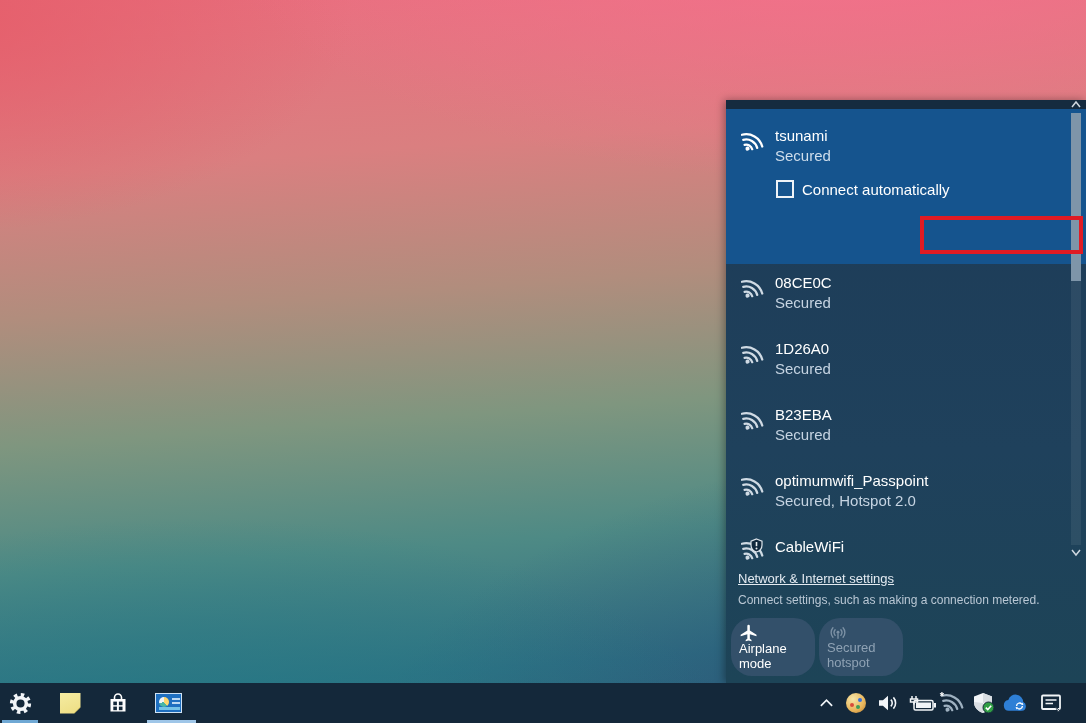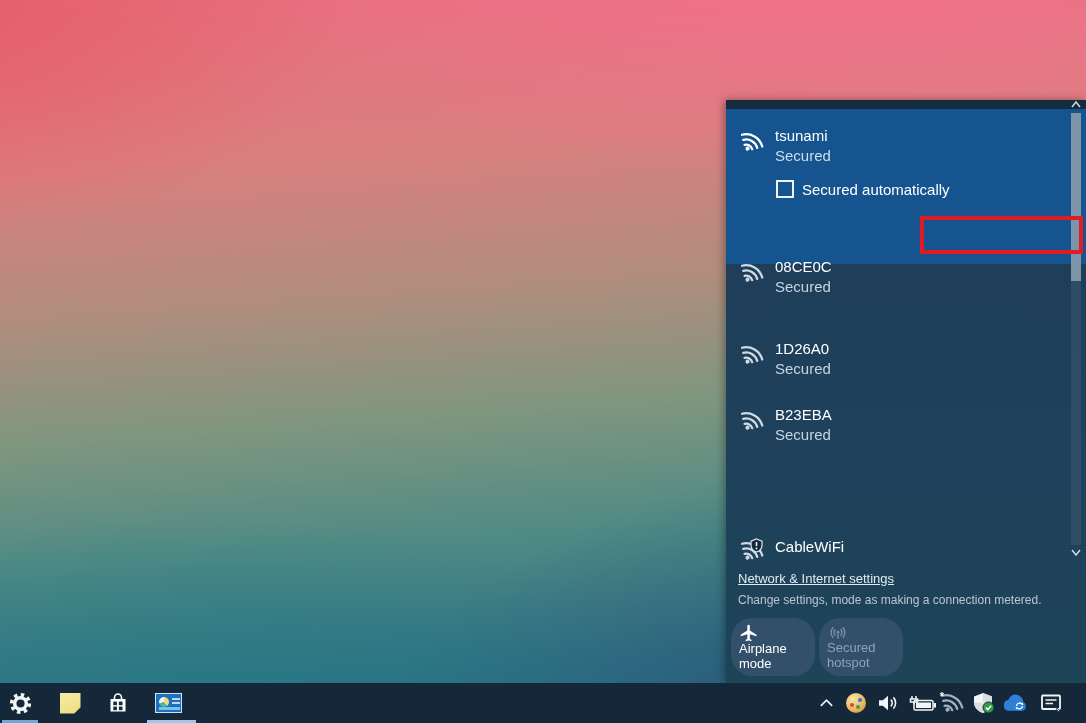--- a/index.html
+++ b/index.html
@@ -116,25 +116,25 @@
 
   <div class="selected-net">
     <span class="net-icon">
       <svg class="wifi-svg" viewBox="0 0 26 26" style="color:#fff">
           <use href="#sym-wifi"></use>
         </svg>
     </span>
     <div class="net-name">tsunami</div>
     <div class="net-status">Secured</div>
     <div class="checkbox"></div>
-    <div class="checkbox-label">Secured automatically</div>
+    <div class="checkbox-label">Connect automatically</div>
     <div class="annotation-rect"></div>
   </div>
 
-  <div class="net-row" style="top:152px">
+  <div class="net-row" style="top:168px">
     <span class="net-icon row-icon-dim">
       <svg class="wifi-svg" viewBox="0 0 26 26" style="color:#dfe8f0">
           <use href="#sym-wifi"></use>
         </svg>
     </span>
     <div class="net-name">08CE0C</div>
     <div class="net-status">Secured</div>
   </div>
 
   <div class="net-row" style="top:234px">
@@ -150,37 +150,46 @@
   <div class="net-row" style="top:300px">
     <span class="net-icon row-icon-dim">
       <svg class="wifi-svg" viewBox="0 0 26 26" style="color:#dfe8f0">
           <use href="#sym-wifi"></use>
         </svg>
     </span>
     <div class="net-name">B23EBA</div>
     <div class="net-status">Secured</div>
   </div>
 
+  <div class="net-row" style="top:366px">
+    <span class="net-icon row-icon-dim">
+      <svg class="wifi-svg" viewBox="0 0 26 26" style="color:#dfe8f0">
+          <use href="#sym-wifi"></use>
+        </svg>
+    </span>
+    <div class="net-name">optimumwifi_Passpoint</div>
+    <div class="net-status">Secured, Hotspot 2.0</div>
+  </div>
 
   <div class="net-row" style="top:426px">
     <span class="net-icon row-icon-dim" style="top:12px">
       <svg class="wifi-svg" viewBox="0 0 26 26" style="color:#dfe8f0">
           <use href="#sym-wifi"></use>
         </svg>
       <svg class="warn-badge" viewBox="0 0 13 15">
         <path d="M6.5 1 L12 3.2 V7 C12 10.6 9.6 13 6.5 14 C3.4 13 1 10.6 1 7 V3.2 Z" fill="#10263a" stroke="#eef3f8" stroke-width="1.2"></path>
         <line x1="6.5" y1="4" x2="6.5" y2="8.2" stroke="#fff" stroke-width="1.6"></line>
         <circle cx="6.5" cy="10.6" r="1" fill="#fff"></circle>
       </svg>
     </span>
     <div class="net-name" style="top:12px">CableWiFi</div>
   </div>
 
   <a class="settings-link">Network &amp; Internet settings</a>
-  <div class="settings-caption">Change settings, mode as making a connection metered.</div>
+  <div class="settings-caption">Connect settings, such as making a connection metered.</div>
 
   <div class="tiles">
     <div class="tile tile-off">
       <span class="tile-icon">
         <svg width="20" height="20" viewBox="0 0 24 24">
           <path d="M21 16v-2l-8-5V3.5a1.5 1.5 0 0 0-3 0V9l-8 5v2l8-2.5V19l-2 1.5V22l3.5-1 3.5 1v-1.5L13 19v-5.5z" fill="#fff"></path>
         </svg>
       </span>
       <div class="tile-label">Airplane mode</div>
     </div>

